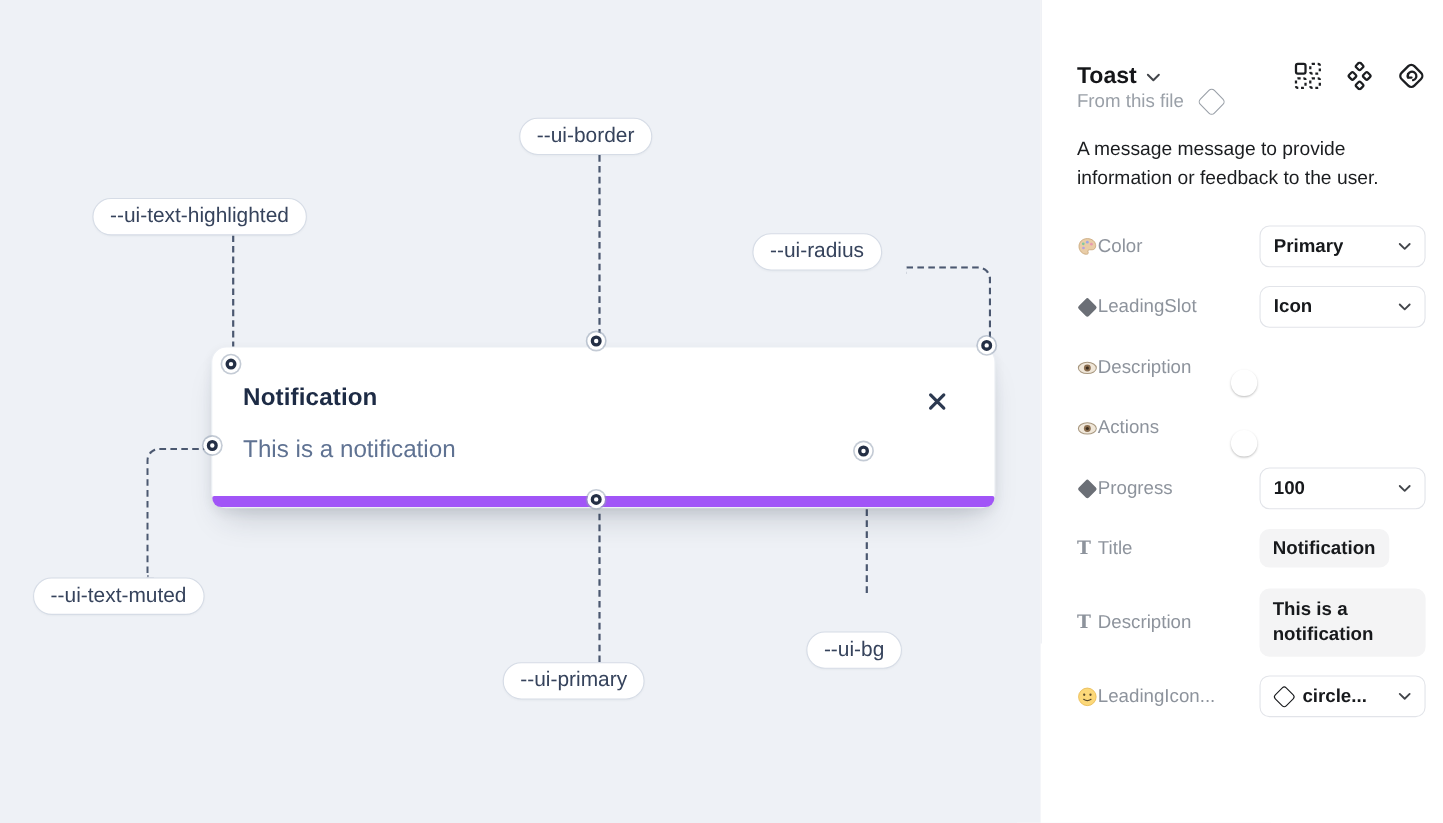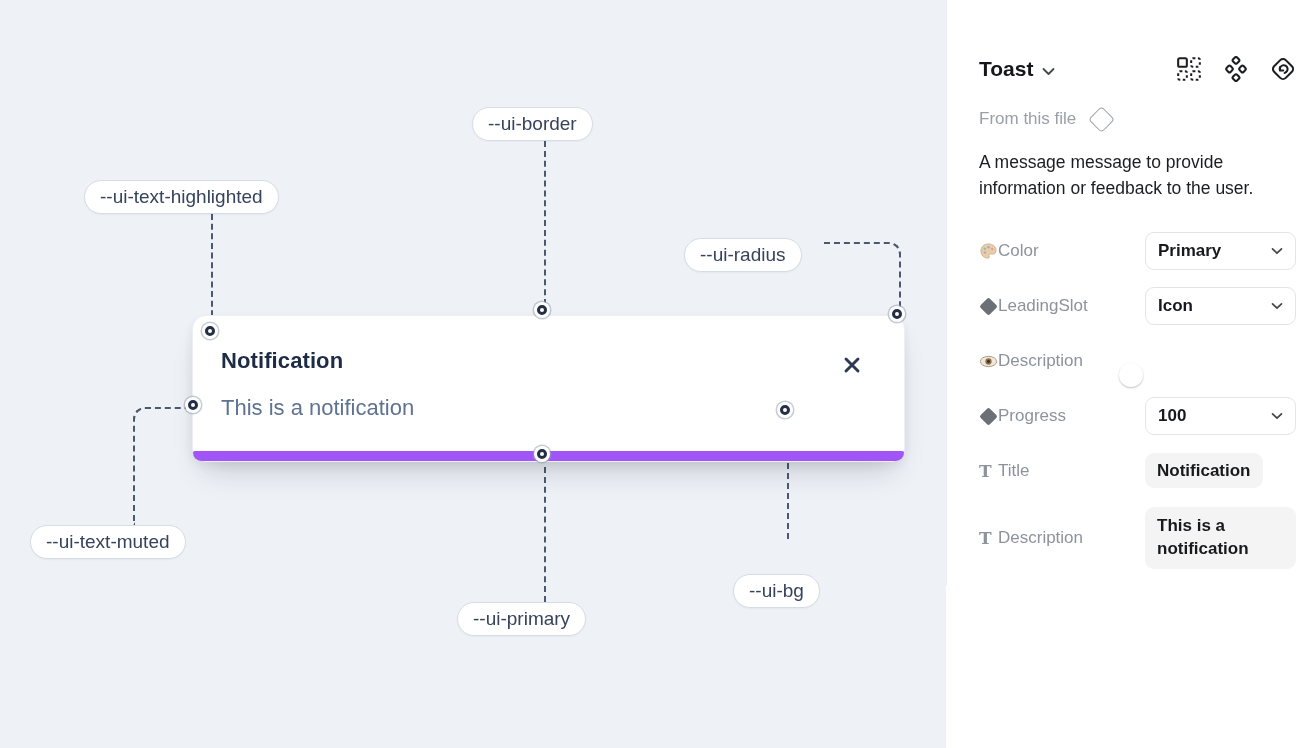--- a/index.html
+++ b/index.html
@@ -42,21 +42,21 @@
 
   
   .pill {
     position: absolute; height: 34px; line-height: 31px; padding: 0 15px;
     background: #fff; border: 1.5px solid #d6dce6; border-radius: 17px;
     font-size: 19px; color: #36435c; white-space: nowrap;
     box-shadow: 0 1px 2px rgba(30,41,59,.04);
   }
   .pill.p-border   { left: 472px; top: 107px; }
   .pill.p-highl    { left: 84px;  top: 180px; }
-  .pill.p-radius   { left: 684px; top: 238px; }
+  .pill.p-radius   { left: 684px; top: 212px; }
   .pill.p-muted    { left: 30px;  top: 525px; }
   .pill.p-primary  { left: 457px; top: 602px; }
   .pill.p-bg       { left: 733px; top: 539px; margin-top: 35px; }
 
   
   .dash { position: absolute; }
   .dash.v { border-left: 2px dashed #4b5870; width: 0; }
   .dash.l-border { left: 544px; top: 141px; height: 164px; }
   .dash.l-highl  { left: 211px; top: 214px; height: 112px; }
   .dash.l-prim   { left: 544px; top: 467px; height: 135px; }
@@ -90,21 +90,21 @@
     position: absolute; left: 946px; top: 0; width: 366px; height: 585px;
     background: #fff; border-left: 1px solid #e9ecf1;
     padding: 56px 16px 0 32px;
   }
   .panel-header { display: flex; align-items: center; }
   .panel-title { font-size: 21px; font-weight: 700; color: #151619; }
   .title-chevron { margin-left: 9px; margin-top: 4px; }
   .header-icons { margin-left: auto; display: flex; align-items: center; gap: 21px; }
   .hicon { width: 26px; height: 26px; display: inline-flex; cursor: pointer; }
 
-  .source-row { display: flex; align-items: center; margin-top: 27px; }
+  .source-row { display: flex; align-items: center; }
   .source-label { font-size: 17px; color: #9aa0a8; }
   .source-diamond {
     width: 19px; height: 19px; border: 1.6px solid #9aa0a8; border-radius: 4px;
     transform: rotate(45deg); margin-left: 16px;
   }
 
   .panel-desc {
     margin-top: 21px; font-size: 17.5px; line-height: 1.47; color: #1b1d20;
     max-width: 326px;
   }
@@ -289,20 +289,35 @@
               <circle cx="10" cy="10" r="1.5" fill="#3a2d1e"></circle>
             </svg>
           </span>
           <span>Description</span>
         </span>
         <span class="ctrl">
           <span class="toggle" style="background:#2e9df7;"><span class="knob"></span></span>
         </span>
       </div>
 
+      <div class="prop-row">
+        <span class="prop-label">
+          <span class="prop-icon">
+            <svg viewBox="0 0 20 20" width="19" height="19">
+              <ellipse cx="10" cy="10" rx="8.6" ry="5.4" fill="#f0e7d9" stroke="#a89880" stroke-width="1"></ellipse>
+              <circle cx="10" cy="10" r="3.3" fill="#8a6d4f"></circle>
+              <circle cx="10" cy="10" r="1.5" fill="#3a2d1e"></circle>
+            </svg>
+          </span>
+          <span>Actions</span>
+        </span>
+        <span class="ctrl">
+          <span class="toggle" style="background:#2e9df7;"><span class="knob"></span></span>
+        </span>
+      </div>
 
       <div class="prop-row">
         <span class="prop-label">
           <span class="prop-icon">
               <span class="diamond-solid"></span>
             </span>
           <span>Progress</span>
         </span>
         <span class="ctrl">
           <span class="select">
@@ -329,16 +344,40 @@
       <div class="prop-row">
         <span class="prop-label">
           <span class="t-glyph">T</span>
           <span>Description</span>
         </span>
         <span class="ctrl">
           <span class="textfield" style="display:block;">This is a notification</span>
         </span>
       </div>
 
+      <div class="prop-row">
+        <span class="prop-label">
+          <span class="prop-icon">
+            <svg viewBox="0 0 20 20" width="19" height="19">
+              <circle cx="10" cy="10" r="8.4" fill="#fcd879" stroke="#e8ba50" stroke-width="0.8"></circle>
+              <circle cx="7" cy="8" r="1.1" fill="#5a4a2a"></circle>
+              <circle cx="13" cy="8" r="1.1" fill="#5a4a2a"></circle>
+              <path d="M6.5 12.4 Q10 14.9 13.5 12.4" stroke="#5a4a2a" stroke-width="1.2" fill="none" stroke-linecap="round"></path>
+            </svg>
+          </span>
+          <span>LeadingIcon...</span>
+        </span>
+        <span class="ctrl">
+          <span class="select">
+            <span class="sel-diamond"></span>
+            <span class="val">circle...</span>
+            <span class="sel-chevron">
+              <svg width="12" height="8" viewBox="0 0 12 8" fill="none" stroke="#43464b" stroke-width="1.7" stroke-linecap="round" stroke-linejoin="round">
+                  <path d="M1.5 1.8 L6 6.2 L10.5 1.8"></path>
+                </svg>
+            </span>
+          </span>
+        </span>
+      </div>
 
     </div>
   </div>
 </div>
 
 </body></html>

